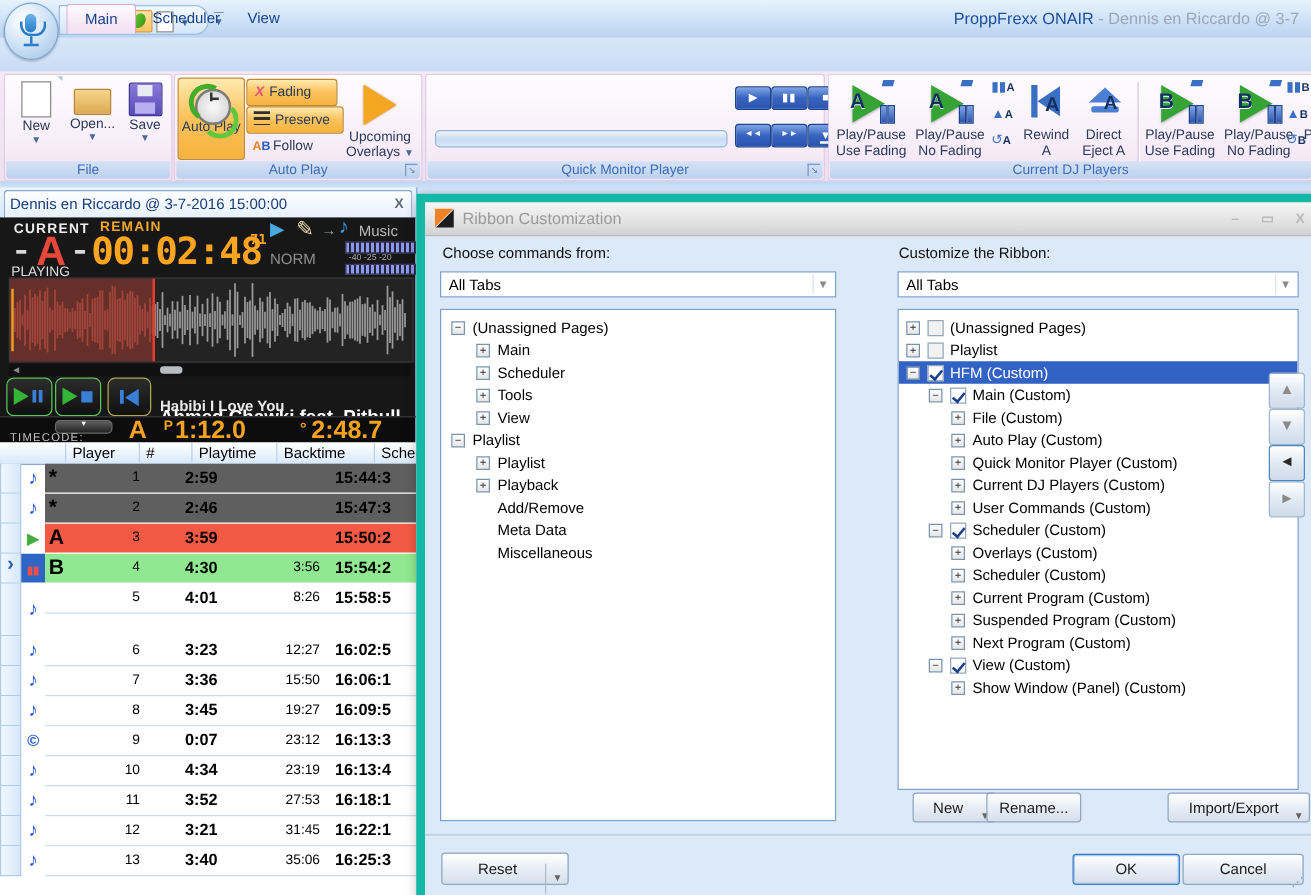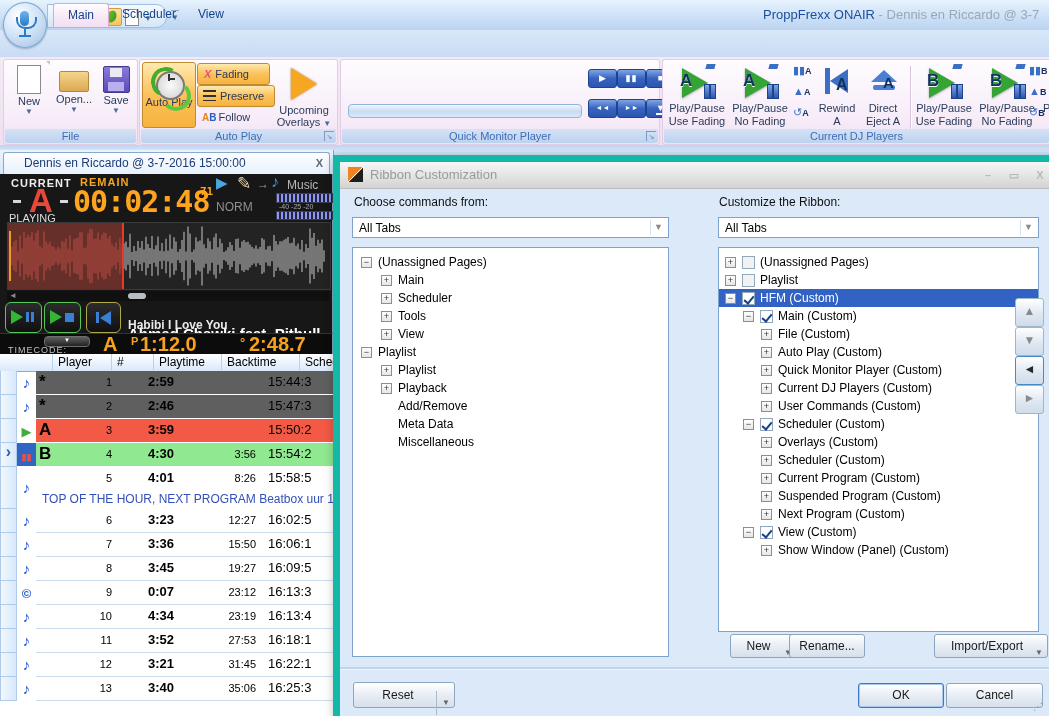--- a/index.html
+++ b/index.html
@@ -99,21 +99,21 @@
   .plgut{position:absolute;left:0;top:0;width:17px;background:linear-gradient(90deg,#f2f8ff,#d7e8fa);border:1px solid #aeccea;border-top:none;box-sizing:border-box;color:#2a5eae;font-weight:bold;text-align:center;}
   .plicon{position:absolute;left:17px;top:0;width:19px;text-align:center;}
   .plband{position:absolute;left:36px;top:0;right:0;}
   .bg-gray{background:#5f5f5f;}
   .bg-red{background:#f25a45;}
   .bg-green{background:#90e890;}
   .c-letter{position:absolute;left:3px;top:1px;font-size:17px;font-weight:bold;color:#000;}
   .c-num{position:absolute;left:38px;top:5px;width:38px;text-align:right;font-size:11px;color:#000;}
   .c-pt{position:absolute;left:82px;top:3px;width:56px;text-align:right;font-size:13px;font-weight:bold;color:#000;}
   .c-bt{position:absolute;left:150px;top:5px;width:70px;text-align:right;font-size:11px;color:#000;}
-  .c-sc{position:absolute;left:232px;top:3px;font-size:13px;font-weight:normal;color:#000;white-space:nowrap;}
+  .c-sc{position:absolute;left:232px;top:3px;font-size:13px;font-weight:bold;color:#000;white-space:nowrap;}
   .subnote{position:absolute;left:36px;right:0;background:#fff;font-size:12px;color:#3350b8;white-space:nowrap;padding-left:6px;line-height:18px;}
   .ic-note{color:#1e4fd8;font-size:15px;}
   .ic-play{color:#3fae3f;font-size:13px;}
   .ic-pause{color:#e85048;font-size:9px;font-weight:bold;letter-spacing:0;}
   .ic-copyright{color:#2255cc;font-size:13px;font-weight:bold;}
   .selic{background:#2f66c4;}
   
   .dlg{left:333px;top:155px;width:709px;height:554px;background:#dce9f8;border:7px solid #14b8a6;box-shadow:2px 3px 10px rgba(0,0,0,.35);}
   .dlgtitle{left:0;top:0;width:709px;height:26px;background:linear-gradient(#f7f7f7,#dedede 70%,#d2d2d2);border-bottom:1px solid #bcbcbc;}
   .dlgico{left:8px;top:5px;width:15px;height:15px;background:linear-gradient(135deg,#f08223 48%,#fff 50%,#1d1d1d 54%);}
@@ -326,21 +326,21 @@
           </div>
           <div class="abs cdj-lbl" style="left: 380px; top: 42px; width: 20px; text-align: left;">P</div>
         </div>
       <div class="glabel abs">Current DJ Players</div>
     </div>
   </div>
   <div class="abs rstrip"></div>
 
   <div class="abs paneltabs">
     <div class="abs ptab">
-      <span style="padding-left:20px;">Dennis en Riccardo @ 3-7-2016 15:00:00</span>
+      <span style="padding-left:4px;">Dennis en Riccardo @ 3-7-2016 15:00:00</span>
       <span class="ptab-x">X</span>
     </div>
   </div>
 
   <div class="abs player">
     <div class="abs lab-sm" style="left:11px;top:3px;color:#ececec;">CURRENT</div>
     <div class="abs dash" style="left:13px;top:26px;"></div>
     <div class="abs deckA" style="left:29px;top:12px;">A</div>
     <div class="abs dash" style="left:60px;top:26px;"></div>
     <div class="abs" style="left:9px;top:38px;font-size:11px;color:#dedede;">PLAYING</div>
@@ -613,21 +613,20 @@
         <div class="plrow" style="top: 96px; height: 42px;">
           <div class="plgut" style="height: 42px;"></div>
           <div class="plicon" style="height: 41px; line-height: 41px;"><span class="ic-note">♪</span></div>
           <div class="plband" style="height: 23px; border-bottom: 1px solid rgb(204, 220, 240);">
             <span class="c-letter"></span>
             <span class="c-num">5</span>
             <span class="c-pt">4:01</span>
             <span class="c-bt">8:26</span>
             <span class="c-sc">15:58:5</span>
           </div>
-          <div class="subnote" style="top: 23px; height: 18px;">TOP OF THE HOUR,  NEXT PROGRAM Beatbox uur 1</div>
         </div>
         <div class="plrow" style="top: 138px; height: 24px;">
           <div class="plgut" style="height: 24px;"></div>
           <div class="plicon" style="height: 23px; line-height: 23px;"><span class="ic-note">♪</span></div>
           <div class="plband" style="height: 23px; border-bottom: 1px solid rgb(204, 220, 240);">
             <span class="c-letter"></span>
             <span class="c-num">6</span>
             <span class="c-pt">3:23</span>
             <span class="c-bt">12:27</span>
             <span class="c-sc">16:02:5</span>

